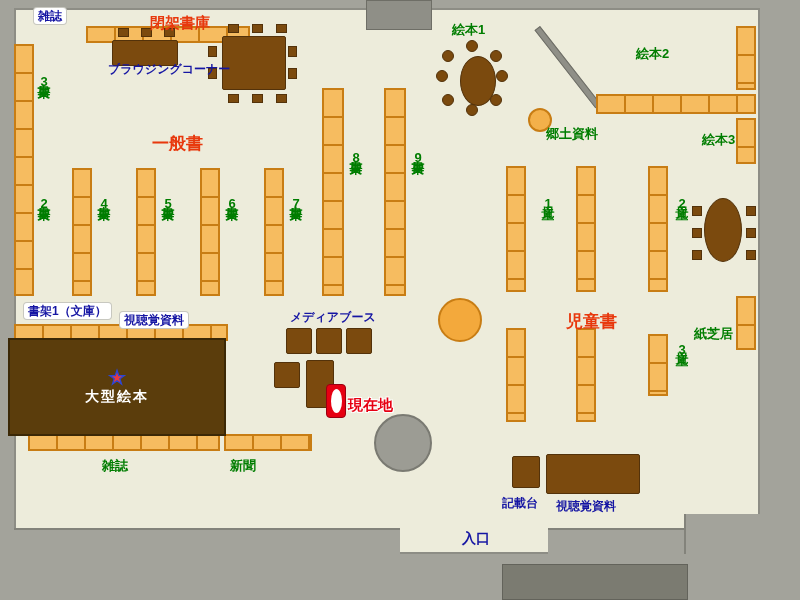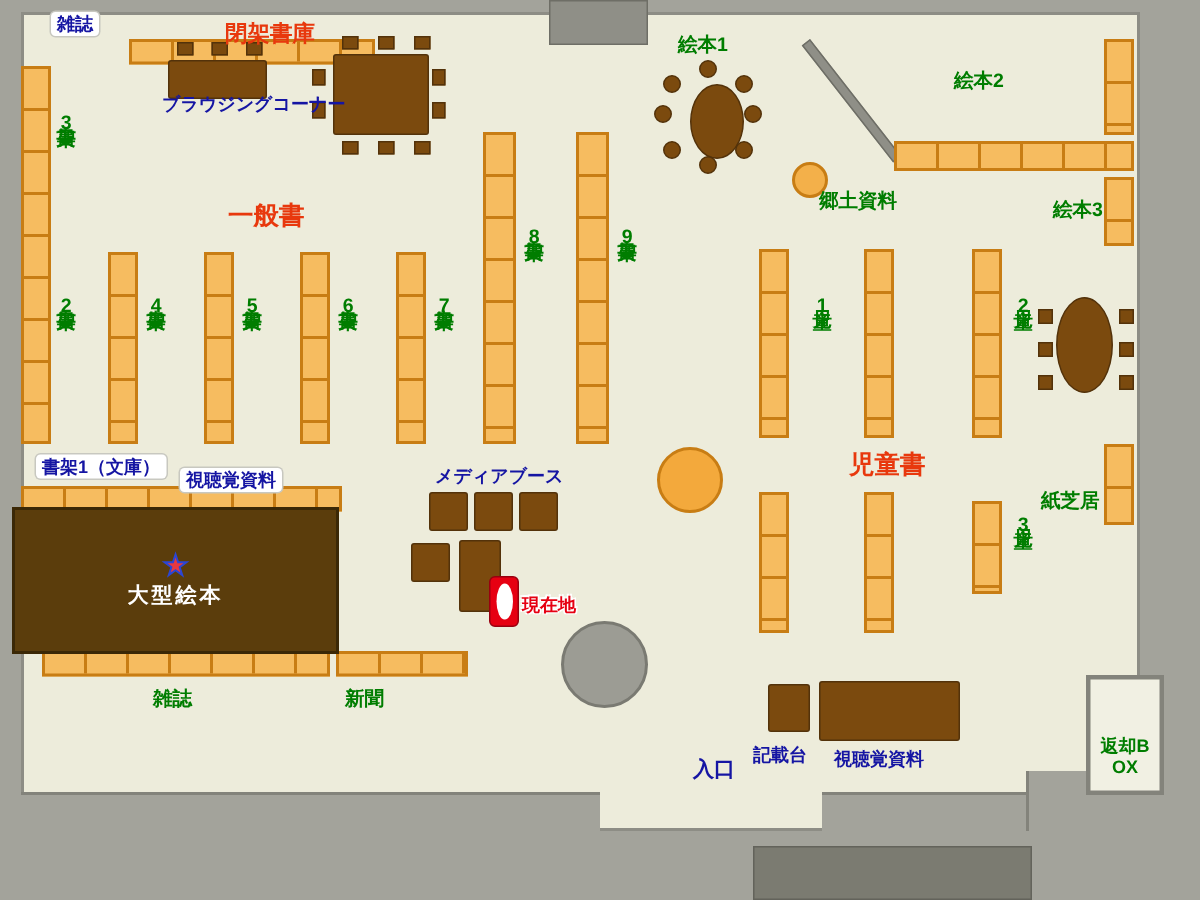--- a/index.html
+++ b/index.html
@@ -111,48 +111,45 @@
   </div>
 
   <div class="abs" style="left:8px;top:338px;width:218px;height:98px;background:#5b3d0c;border:2px solid #3b2806;display:flex;flex-direction:column;align-items:center;justify-content:center;z-index:1">
     <span style="font-size:19px;color:#e8383f;-webkit-text-stroke:1.3px #2b46d4;line-height:1.1">★</span>
     <span style="color:#ffffff;font-weight:bold;font-size:14px;letter-spacing:2px">大型絵本</span>
   </div>
 
   <div class="abs table" style="left:546px;top:454px;width:94px;height:40px"></div>
   <div class="abs table" style="left:512px;top:456px;width:28px;height:32px"></div>
 
-  <div class="abs" style="left:724px;top:450px;width:52px;height:80px;background:#f1f0e3;border:3px solid #83837b;z-index:2;display:flex;align-items:flex-end;justify-content:center">
-    <span class="green" style="font-size:12px;text-align:center;line-height:1.15;width:34px;white-space:normal;word-break:break-all;margin-bottom:8px">返却BOX</span>
-  </div>
 
   <span class="lbl blue tag" style="left:34px;top:8px">雑誌</span>
   <span class="lbl" style="left:150px;top:14px;color:#e8380d;font-weight:bold;font-size:15px">閉架書庫</span>
   <span class="lbl blue" style="left:108px;top:62px">ブラウジングコーナー</span>
   <span class="lbl green" style="left:452px;top:22px">絵本1</span>
   <span class="lbl green" style="left:636px;top:46px">絵本2</span>
   <span class="lbl green" style="left:546px;top:126px">郷土資料</span>
   <span class="lbl green" style="left:702px;top:132px">絵本3</span>
   <span class="lbl green v-text" style="left:36px;top:74px">書架3</span>
   <span class="lbl green v-text" style="left:36px;top:196px">書架2</span>
   <span class="lbl red-big" style="left:152px;top:134px">一般書</span>
   <span class="lbl green v-text" style="left:96px;top:196px">書架4</span>
   <span class="lbl green v-text" style="left:160px;top:196px">書架5</span>
   <span class="lbl green v-text" style="left:224px;top:196px">書架6</span>
   <span class="lbl green v-text" style="left:288px;top:196px">書架7</span>
   <span class="lbl green v-text" style="left:348px;top:150px">書架8</span>
   <span class="lbl green v-text" style="left:410px;top:150px">書架9</span>
   <span class="lbl blue tag" style="left:24px;top:303px">書架1（文庫）</span>
   <span class="lbl blue tag" style="left:120px;top:312px;z-index:3">視聴覚資料</span>
   <span class="lbl blue" style="left:290px;top:310px">メディアブース</span>
-  <span class="lbl" style="left:348px;top:396px;color:#e60012;font-weight:bold;font-size:12px;z-index:3;text-shadow:-1px -1px 0 #fff,1px -1px 0 #fff,-1px 1px 0 #fff,1px 1px 0 #fff">現在地</span>
+  <span class="lbl" style="left:348px;top:396px;color:#e60012;font-weight:bold;font-size:15px;z-index:3;text-shadow:-1px -1px 0 #fff,1px -1px 0 #fff,-1px 1px 0 #fff,1px 1px 0 #fff">現在地</span>
   <span class="lbl green" style="left:102px;top:458px">雑誌</span>
   <span class="lbl green" style="left:230px;top:458px">新聞</span>
   <span class="lbl green v-text" style="left:540px;top:196px">児童1</span>
   <span class="lbl green v-text" style="left:674px;top:196px">児童2</span>
   <span class="lbl green v-text" style="left:674px;top:342px">児童3</span>
-  <span class="lbl red-big" style="left:566px;top:300px">児童書</span>
+  <span class="lbl red-big" style="left:566px;top:312px">児童書</span>
   <span class="lbl green" style="left:694px;top:326px">紙芝居</span>
   <span class="lbl blue" style="left:502px;top:496px">記載台</span>
   <span class="lbl blue" style="left:556px;top:499px">視聴覚資料</span>
-  <span class="lbl blue" style="left:462px;top:504px;font-size:14px;z-index:3">入口</span>
+  <span class="lbl blue" style="left:462px;top:530px;font-size:14px;z-index:3">入口</span>
 
 </div>
 
 </body></html>

